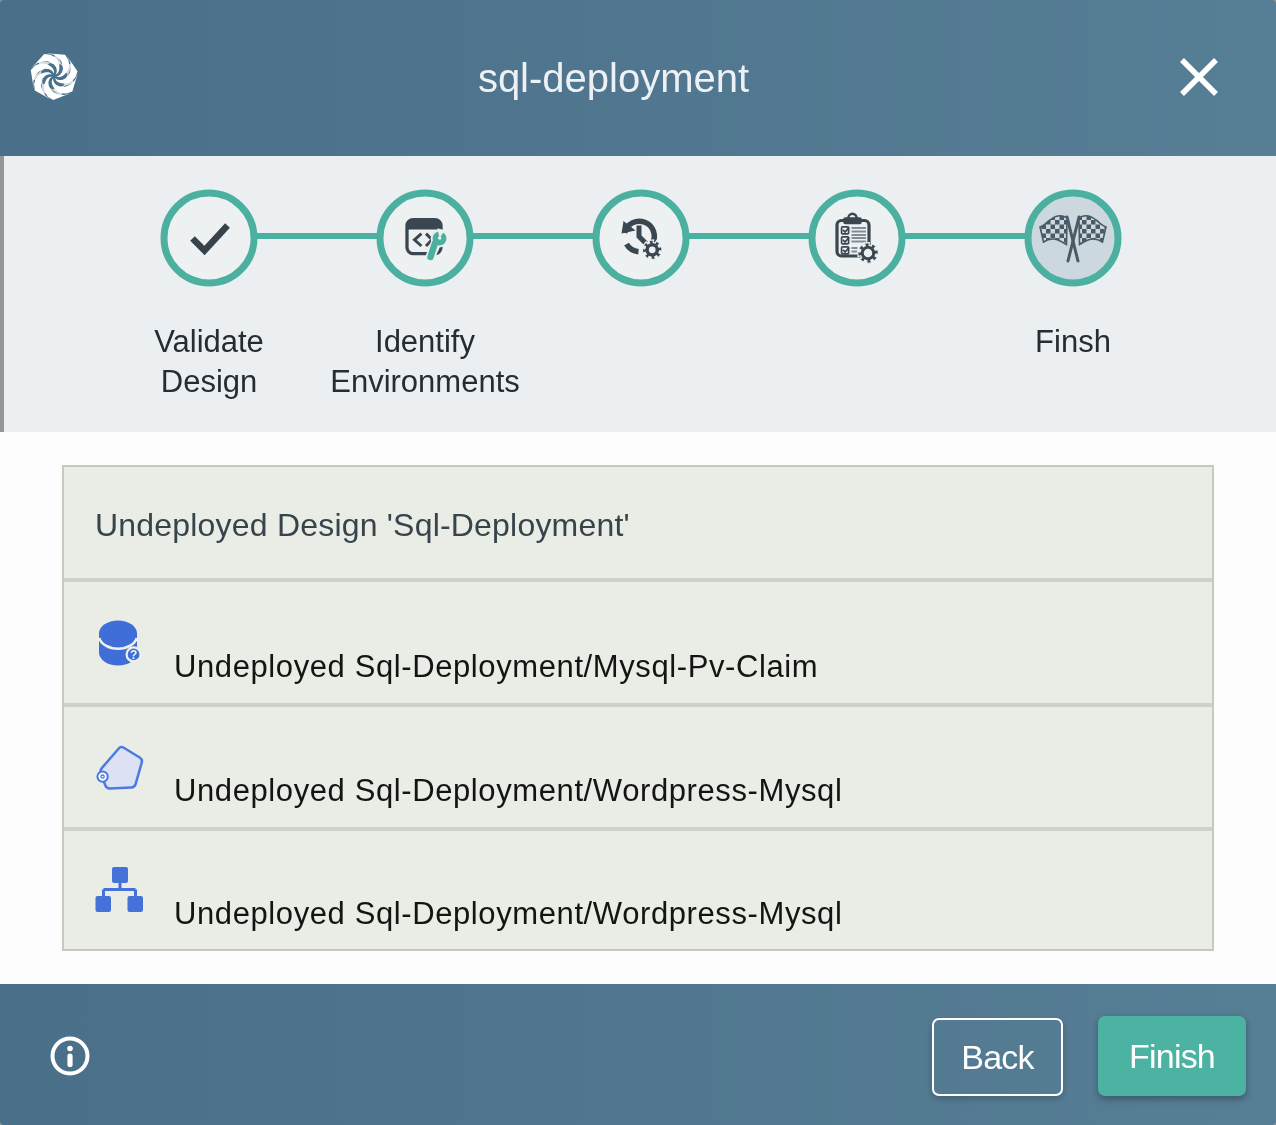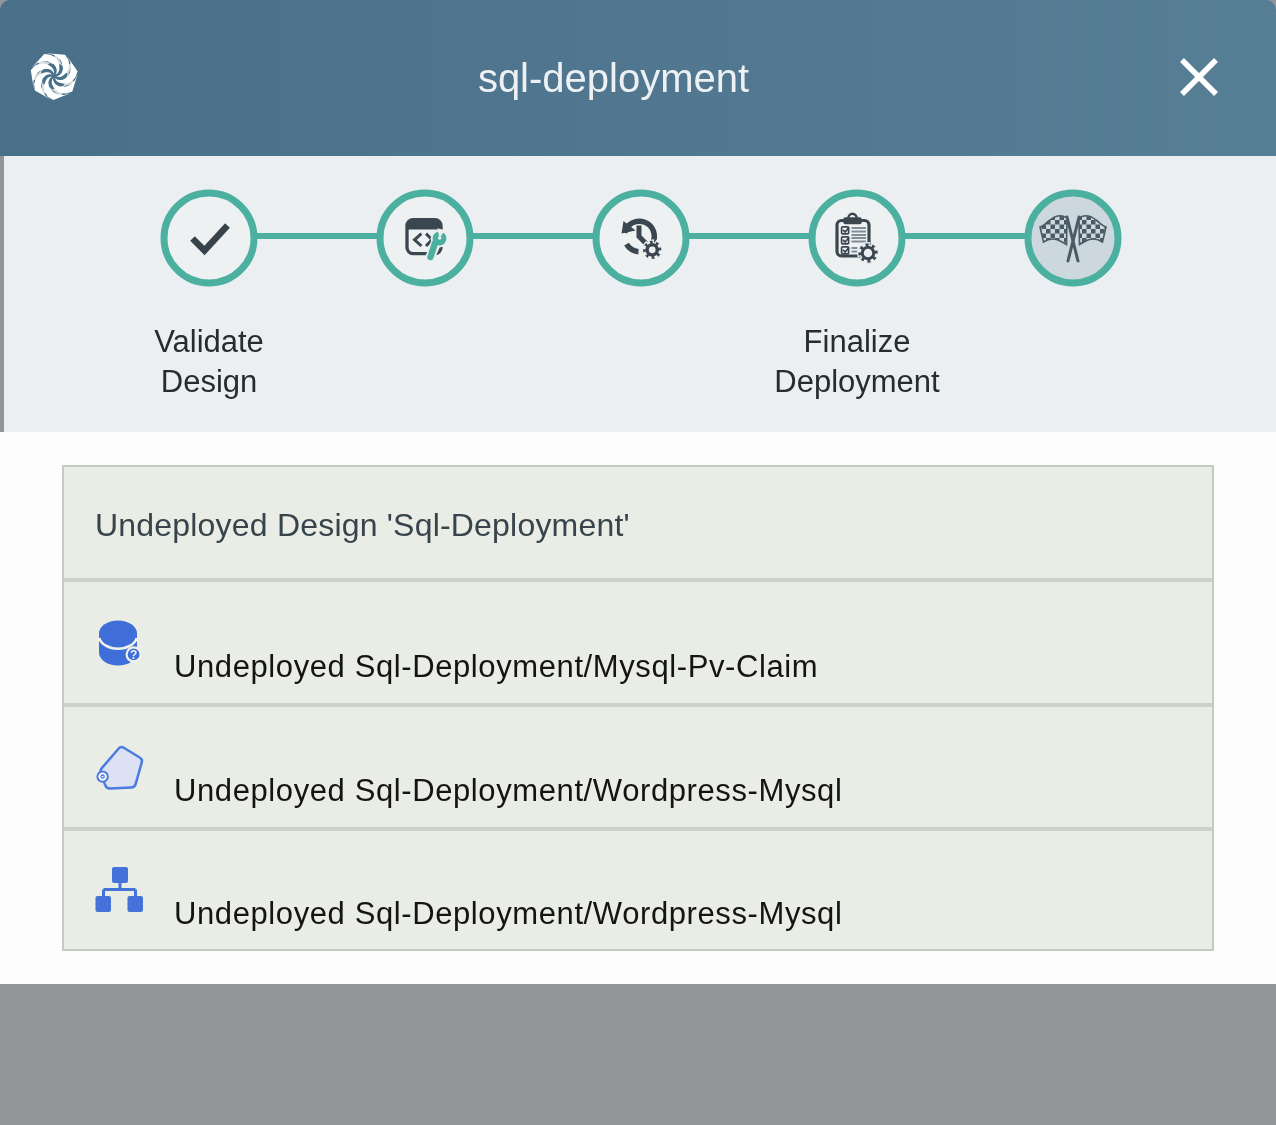--- a/index.html
+++ b/index.html
@@ -1,17 +1,17 @@
 <!DOCTYPE html>
 <html><head>
 <meta charset="utf-8">
 <style>
   html,body{margin:0;padding:0;}
   body{width:1276px;height:1125px;background:#939596;font-family:"Liberation Sans",sans-serif;position:relative;overflow:hidden;}
-  .dialog{position:absolute;left:0;top:0;width:1276px;height:1125px;border-radius:10px;overflow:hidden;}
+  .dialog{position:absolute;left:0;top:0;width:1276px;height:1125px;border-radius:4px;overflow:hidden;}
   .header{position:absolute;left:0;top:0;width:1276px;height:156px;background:linear-gradient(90deg,#4a7089,#567e95);}
   .title{position:absolute;left:0;top:0;width:1227px;height:156px;line-height:156px;text-align:center;color:#eef1f3;font-size:40px;}
   .stepper{position:absolute;left:4px;top:156px;width:1276px;height:276px;background:#eceff1;}
   .steplabel{position:absolute;width:300px;text-align:center;font-size:31px;line-height:40px;color:#252d31;top:166px;}
   .content{position:absolute;left:0;top:432px;width:1276px;height:552px;background:#fdfdfd;text-align:center;}
   .card{position:absolute;left:62px;top:33px;width:1148px;height:482px;background:#e9ede6;border:2px solid #c5cabf;}
   .crow{position:relative;width:100%;}
   .divider{height:4px;background:#cdd1ca;}
   .hrowtext{position:absolute;left:31px;top:52%;transform:translateY(-50%);font-size:32px;color:#37444b;letter-spacing:0.2px;}
   .rowtext{position:absolute;left:110px;top:50%;transform:translateY(-50%);font-size:31px;letter-spacing:0.6px;color:#141414;margin-top:24px;}
@@ -120,21 +120,22 @@
           <line x1="-6" y1="-21" x2="5" y2="23"></line>
           <line x1="6" y1="-21" x2="-5" y2="23"></line>
         </g>
         <g>
           <path d="M6 -20 C 12 -24 18 -22 23 -18 C 27 -15 30 -12 33 -11 L 29.5 4 C 25 1 20 0 15 2 C 12 3.2 9 5 6.5 6.5 Z" fill="url(#chk)" stroke="#4a5a66" stroke-width="1.6"></path>
           <path d="M-6 -20 C -12 -24 -18 -22 -23 -18 C -27 -15 -30 -12 -33 -11 L -29.5 4 C -25 1 -20 0 -15 2 C -12 3.2 -9 5 -6.5 6.5 Z" fill="url(#chk)" stroke="#4a5a66" stroke-width="1.6"></path>
         </g>
       </g>
     </svg>
     <div class="steplabel" style="left:55px">Validate<br>Design</div>
-    <div class="steplabel" style="left:703px">Finalize<br>Deployment</div>
+    <div class="steplabel" style="left:271px">Identify<br>Environments</div>
+    <div class="steplabel" style="left:919px">Finsh</div>
   </div>
 
   <div class="content">
     <div class="card">
       <div class="crow" style="height:111px">
         <div class="hrowtext">Undeployed Design 'Sql-Deployment'</div>
       </div>
       <div class="divider"></div>
       <div class="crow" style="height:121px">
         <svg class="rowicon" width="54" height="48" viewBox="0 0 54 48" id="icon-db">
@@ -161,13 +162,22 @@
           <path d="M31 16 L31 23.5 M14.5 23.5 L46.5 23.5 M14.5 23.5 L14.5 31 M46.5 23.5 L46.5 31" stroke="#4472d8" stroke-width="3" fill="none"></path>
           <rect x="23" y="1" width="16" height="16" rx="2" fill="#4472d8"></rect>
           <rect x="6.5" y="30" width="15.5" height="16" rx="2" fill="#4472d8"></rect>
           <rect x="38.5" y="30" width="15.5" height="16" rx="2" fill="#4472d8"></rect>
         </svg>
         <div class="rowtext">Undeployed Sql-Deployment/Wordpress-Mysql</div>
       </div>
     </div>
   </div>
 
+  <div class="footer">
+    <svg style="position:absolute;left:50px;top:52px" width="40" height="40" viewBox="0 0 40 40">
+      <circle cx="20" cy="20" r="17.5" fill="none" stroke="#fff" stroke-width="4"></circle>
+      <circle cx="20" cy="12.5" r="2.8" fill="#fff"></circle>
+      <rect x="17.4" y="17.5" width="5.2" height="13.5" rx="2.6" fill="#fff"></rect>
+    </svg>
+    <div class="btn-back">Back</div>
+    <div class="btn-finish">Finish</div>
+  </div>
 </div>
 
 </body></html>

